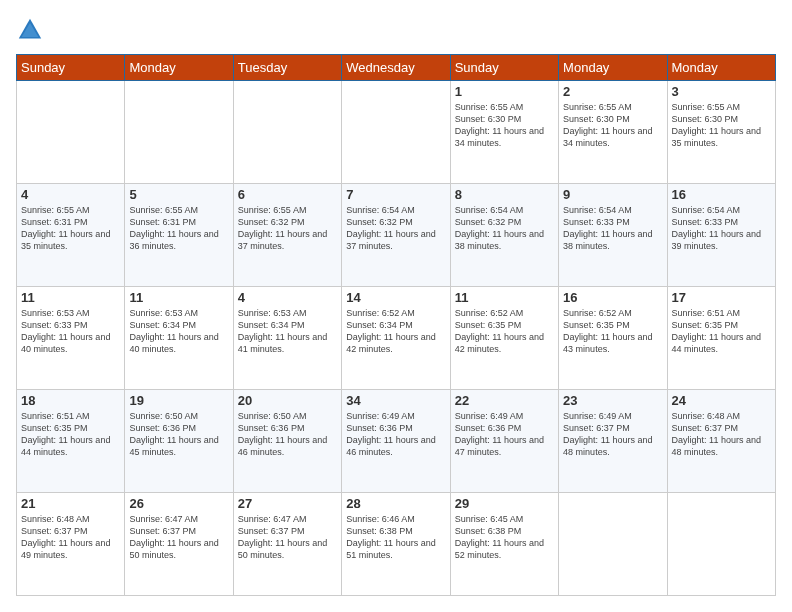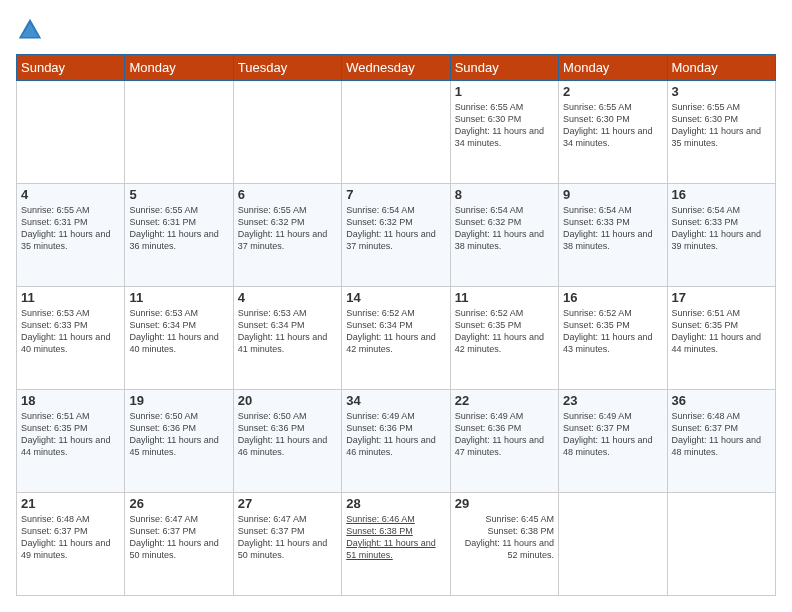--- a/index.html
+++ b/index.html
@@ -282,21 +282,21 @@
 Sunset: 6:36 PM
 Daylight: 11 hours and 47 minutes.</div>
           </td>
           <td>
             <span class="day-number">23</span>
             <div class="day-info" style="white-space: pre-line;">Sunrise: 6:49 AM
 Sunset: 6:37 PM
 Daylight: 11 hours and 48 minutes.</div>
           </td>
           <td>
-            <span class="day-number">36</span>
+            <span class="day-number">24</span>
             <div class="day-info" style="white-space: pre-line;">Sunrise: 6:48 AM
 Sunset: 6:37 PM
 Daylight: 11 hours and 48 minutes.</div>
           </td>
         </tr>
         <tr class="week-row">
           <td>
             <span class="day-number">21</span>
             <div class="day-info" style="white-space: pre-line;">Sunrise: 6:48 AM
 Sunset: 6:37 PM
@@ -309,27 +309,27 @@
 Daylight: 11 hours and 50 minutes.</div>
           </td>
           <td>
             <span class="day-number">27</span>
             <div class="day-info" style="white-space: pre-line;">Sunrise: 6:47 AM
 Sunset: 6:37 PM
 Daylight: 11 hours and 50 minutes.</div>
           </td>
           <td>
             <span class="day-number">28</span>
-            <div class="day-info" style="white-space: pre-line; text-decoration: underline;">Sunrise: 6:46 AM
+            <div class="day-info" style="white-space: pre-line;">Sunrise: 6:46 AM
 Sunset: 6:38 PM
 Daylight: 11 hours and 51 minutes.</div>
           </td>
           <td>
             <span class="day-number">29</span>
-            <div class="day-info" style="white-space: pre-line; text-align: right;">Sunrise: 6:45 AM
+            <div class="day-info" style="white-space: pre-line;">Sunrise: 6:45 AM
 Sunset: 6:38 PM
 Daylight: 11 hours and 52 minutes.</div>
           </td>
           <td class="empty-cell"></td>
           <td class="empty-cell"></td>
         </tr>
       </tbody>
   </table>
 </div>
 

